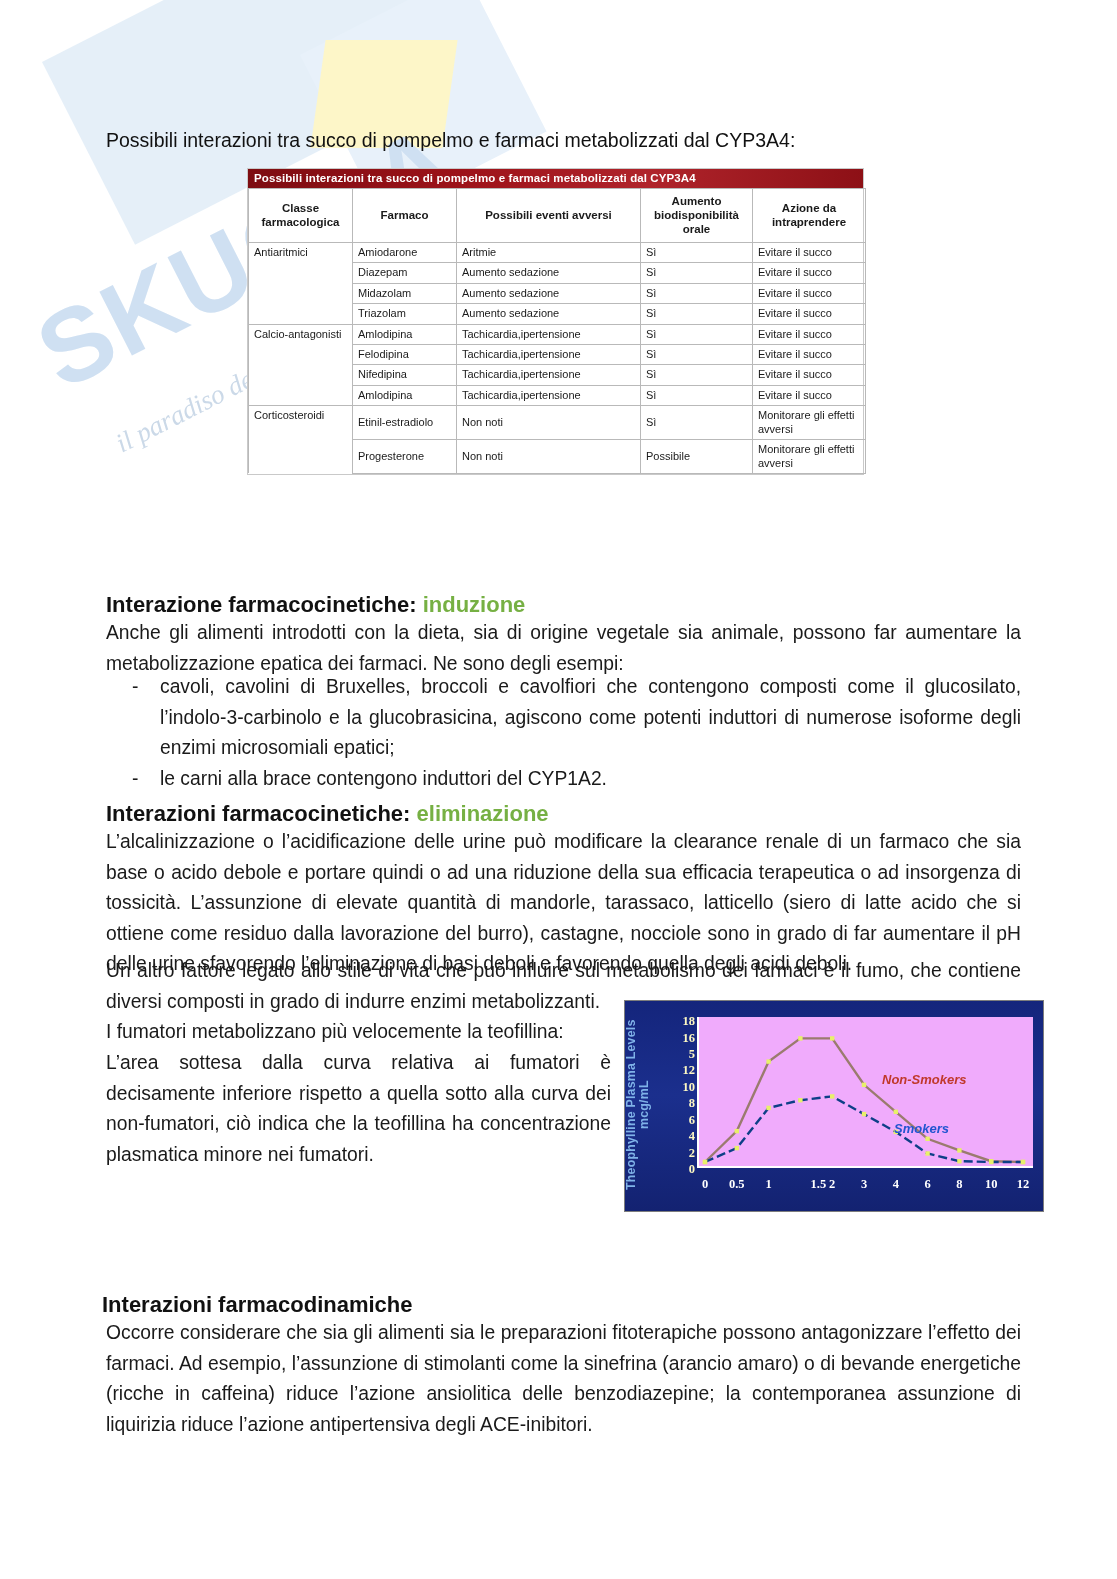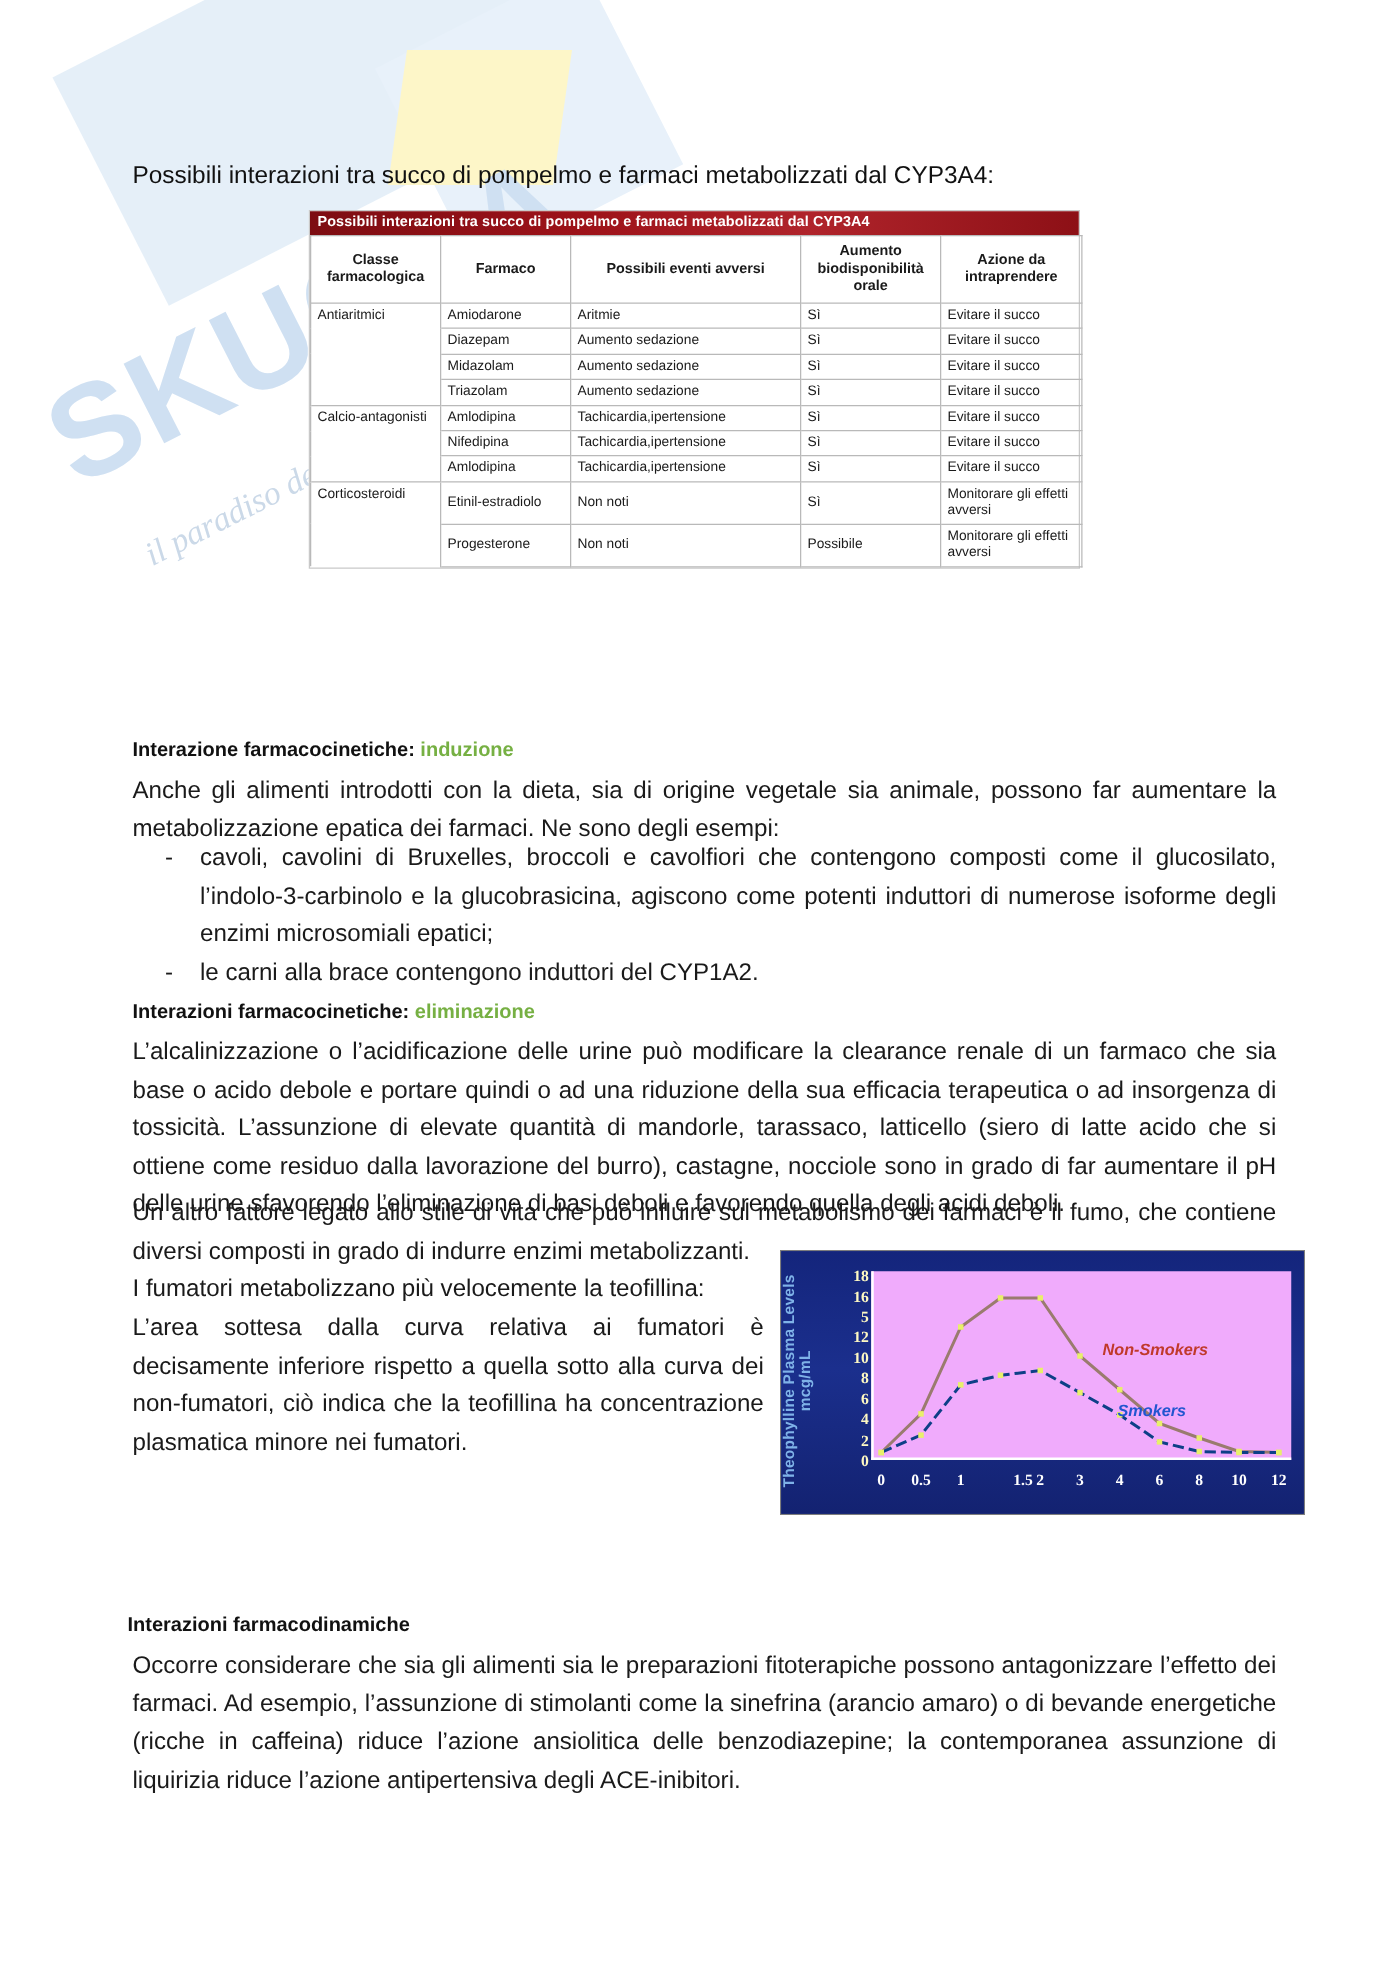--- a/index.html
+++ b/index.html
@@ -135,21 +135,21 @@
   table.drug td.cls.topline { border-top: 1px solid #b9b9b9; }
   .c1 { width: 104px; }
   .c2 { width: 104px; }
   .c3 { width: 184px; }
   .c4 { width: 112px; }
   .c5 { width: 113px; }
 
   
   .h-sec {
     position: absolute;
-    font-size: 16px;
+    font-size: 22px;
     font-weight: bold;
     color: #111;
     white-space: nowrap;
   }
   .h-sec .green {
     color: #76b043;
     font-weight: bold;
   }
   .para {
     position: absolute;
@@ -315,20 +315,27 @@
             <tr>
               <td class="cls"></td>
               <td>Triazolam</td>
               <td>Aumento sedazione</td>
               <td>Sì</td>
               <td>Evitare il succo</td>
             </tr>
             <tr>
               <td class="cls topline">Calcio-antagonisti</td>
               <td>Amlodipina</td>
+              <td>Tachicardia,ipertensione</td>
+              <td>Sì</td>
+              <td>Evitare il succo</td>
+            </tr>
+            <tr>
+              <td class="cls"></td>
+              <td>Felodipina</td>
               <td>Tachicardia,ipertensione</td>
               <td>Sì</td>
               <td>Evitare il succo</td>
             </tr>
             <tr>
               <td class="cls"></td>
               <td>Nifedipina</td>
               <td>Tachicardia,ipertensione</td>
               <td>Sì</td>
               <td>Evitare il succo</td>

